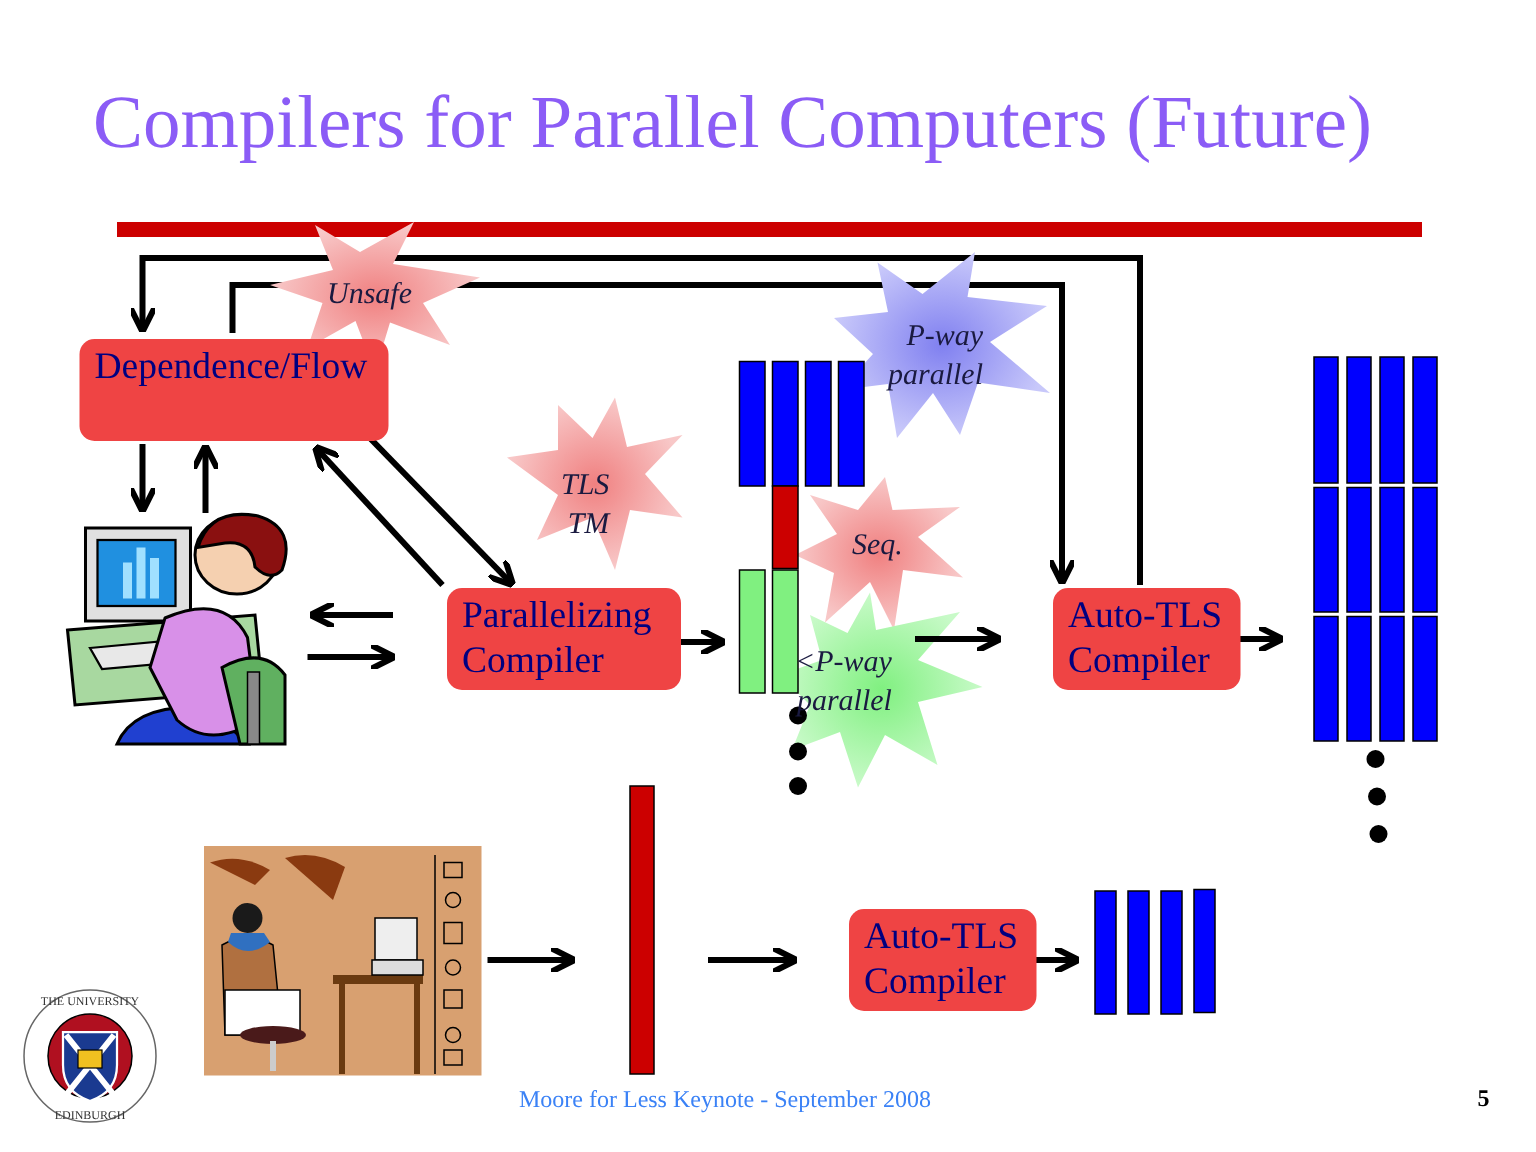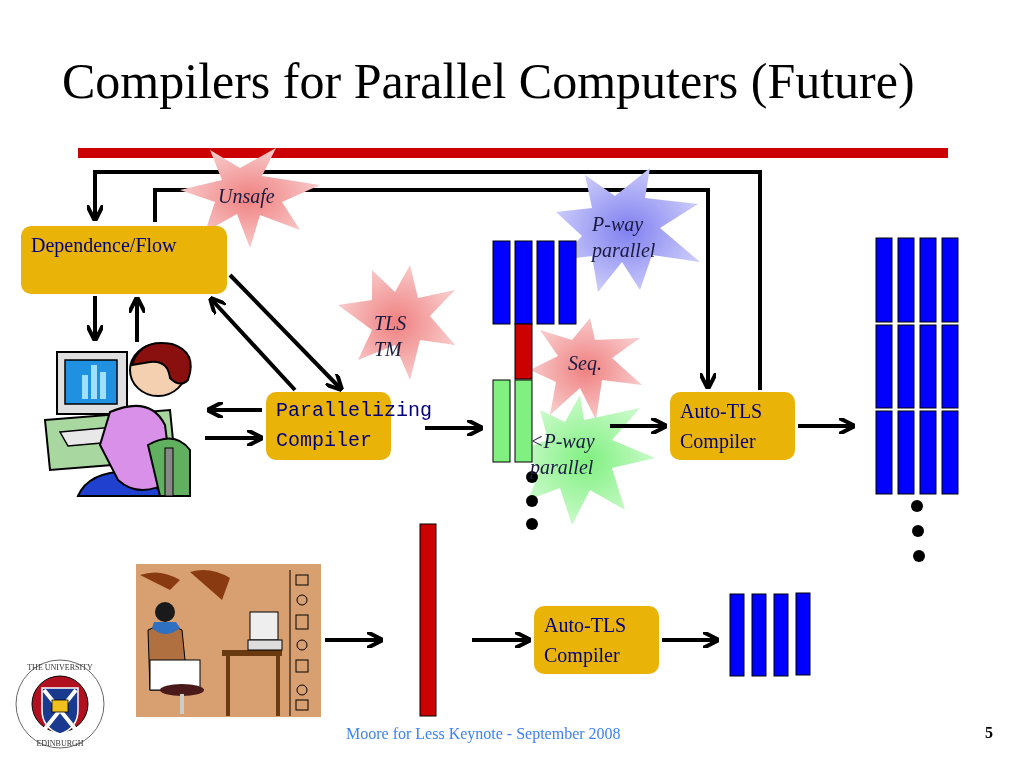--- a/index.html
+++ b/index.html
@@ -1,21 +1,21 @@
 <!DOCTYPE html>
 <html><head>
 <meta charset="utf-8">
 <style>
   html,body{margin:0;padding:0;background:#fff;}
   body{width:1024px;height:768px;position:relative;overflow:hidden;font-family:"Liberation Serif","DejaVu Serif",serif;}
-  .title{position:absolute;left:62px;top:52px;font-size:50px;color:#000000;white-space:nowrap;letter-spacing:0px;}
+  .title{position:absolute;left:62px;top:52px;font-size:50px;color:#8b5cf6;white-space:nowrap;letter-spacing:0px;}
   .redrule{position:absolute;left:78px;top:148px;width:870px;height:10px;background:#cc0000;}
   svg.main{position:absolute;left:0;top:0;}
-  .box{position:absolute;background:#eab308;border-radius:10px;color:#000080;font-size:20px;line-height:30px;padding:4px 10px;box-sizing:border-box;}
-  .burst-text{position:absolute;font-style:italic;font-size:20px;color:#1a1a40;text-align:left;line-height:26px;white-space:nowrap;}
+  .box{position:absolute;background:#ef4444;border-radius:10px;color:#000080;font-size:25px;line-height:30px;padding:4px 10px;box-sizing:border-box;margin-left:32px;}
+  .burst-text{position:absolute;font-style:italic;font-size:20px;color:#1a1a40;text-align:right;line-height:26px;white-space:nowrap;}
   .footer{position:absolute;left:346px;top:725px;font-size:16px;color:#3b82f6;white-space:nowrap;}
   .pagenum{position:absolute;left:985px;top:724px;font-size:16px;font-weight:bold;color:#000;}
 </style>
 </head>
 <body>
 
 <div class="title">Compilers for Parallel Computers (Future)</div>
 <div class="redrule"></div>
 
 <svg class="main" width="1024" height="768" viewBox="0 0 1024 768">
@@ -152,21 +152,21 @@
     <path d="M44,690 L76,730 M76,690 L44,730" stroke="#fff" stroke-width="4"></path>
     <rect x="52" y="700" width="16" height="12" fill="#f0c020" stroke="#000" stroke-width="0.8"></rect>
     <text x="60" y="670" font-size="8" text-anchor="middle" fill="#333" font-family="Liberation Serif, serif">THE UNIVERSITY</text>
     <text x="60" y="746" font-size="8" text-anchor="middle" fill="#333" font-family="Liberation Serif, serif">EDINBURGH</text>
   </g>
 </svg>
 
 <div class="box" style="left:21px;top:226px;width:206px;height:68px;">
   <div>Dependence/Flow</div>
 </div>
-<div class="box" style="left:266px;top:392px;width:125px;height:68px;font-family:Liberation Mono, monospace;">
+<div class="box" style="left:266px;top:392px;width:156px;height:68px;">
   <div>Parallelizing</div>
   <div>Compiler</div>
 </div>
 <div class="box" style="left:670px;top:392px;width:125px;height:68px;">
   <div>Auto-TLS</div>
   <div>Compiler</div>
 </div>
 <div class="box" style="left:534px;top:606px;width:125px;height:68px;">
   <div>Auto-TLS</div>
   <div>Compiler</div>

